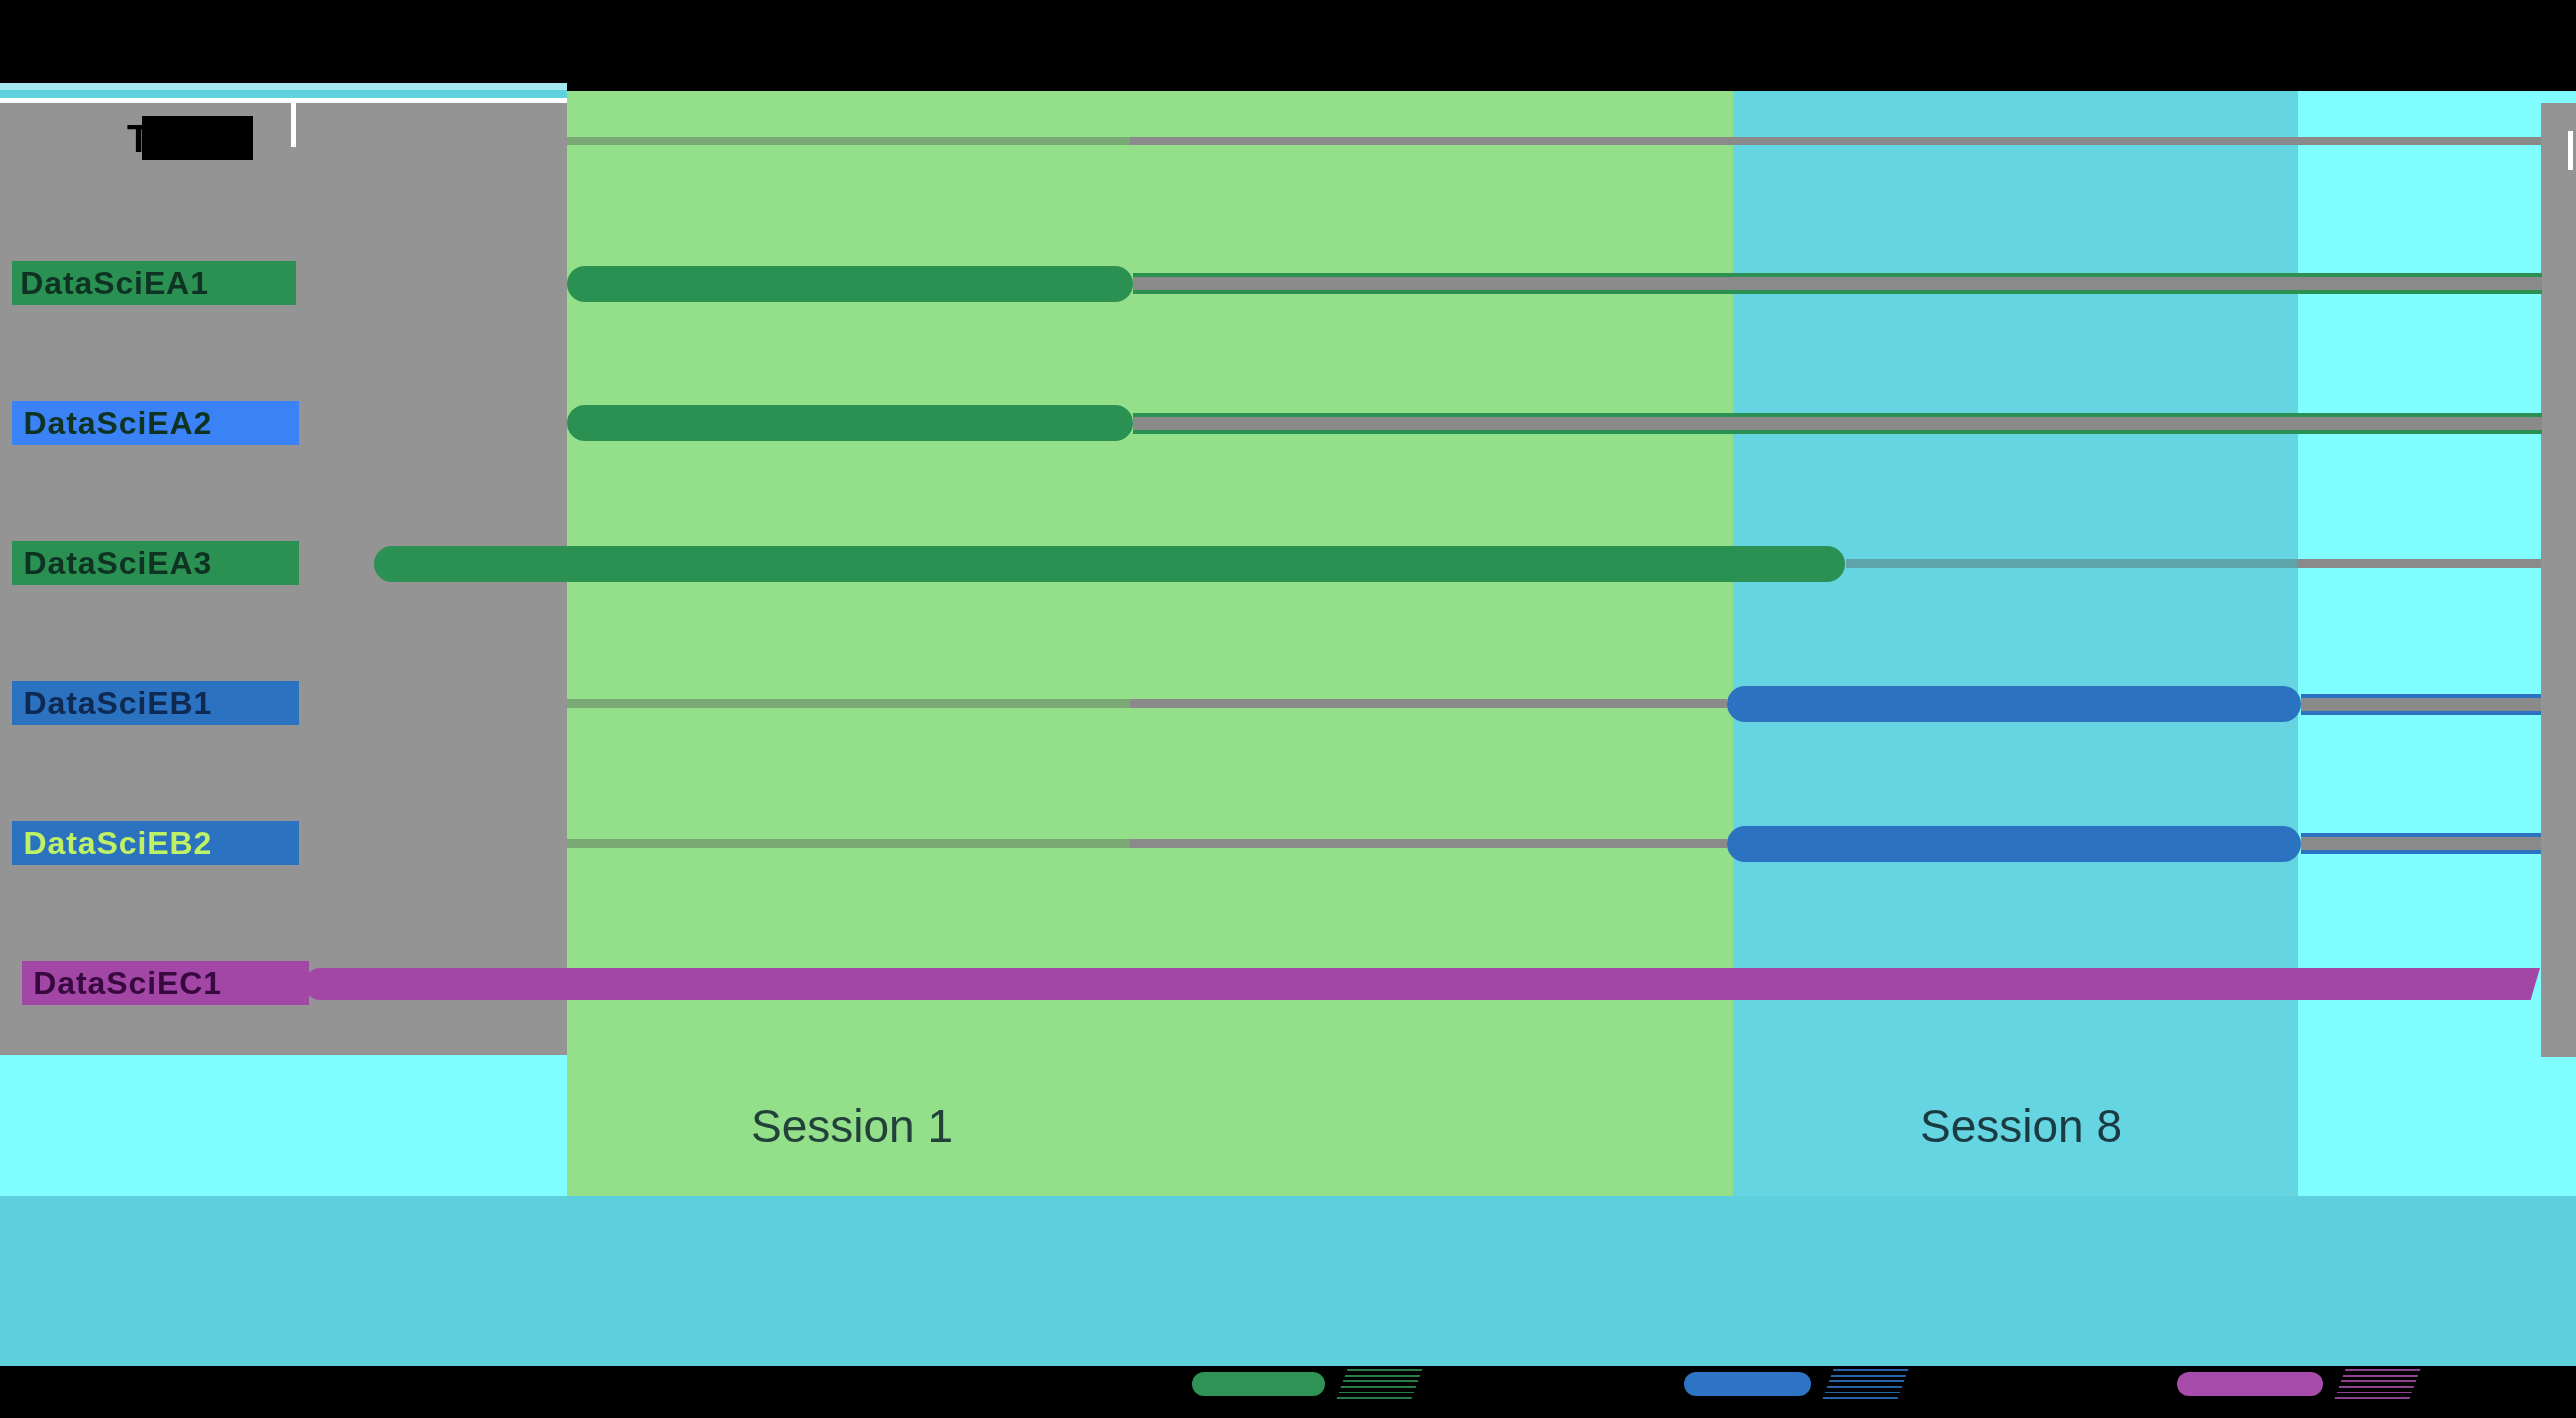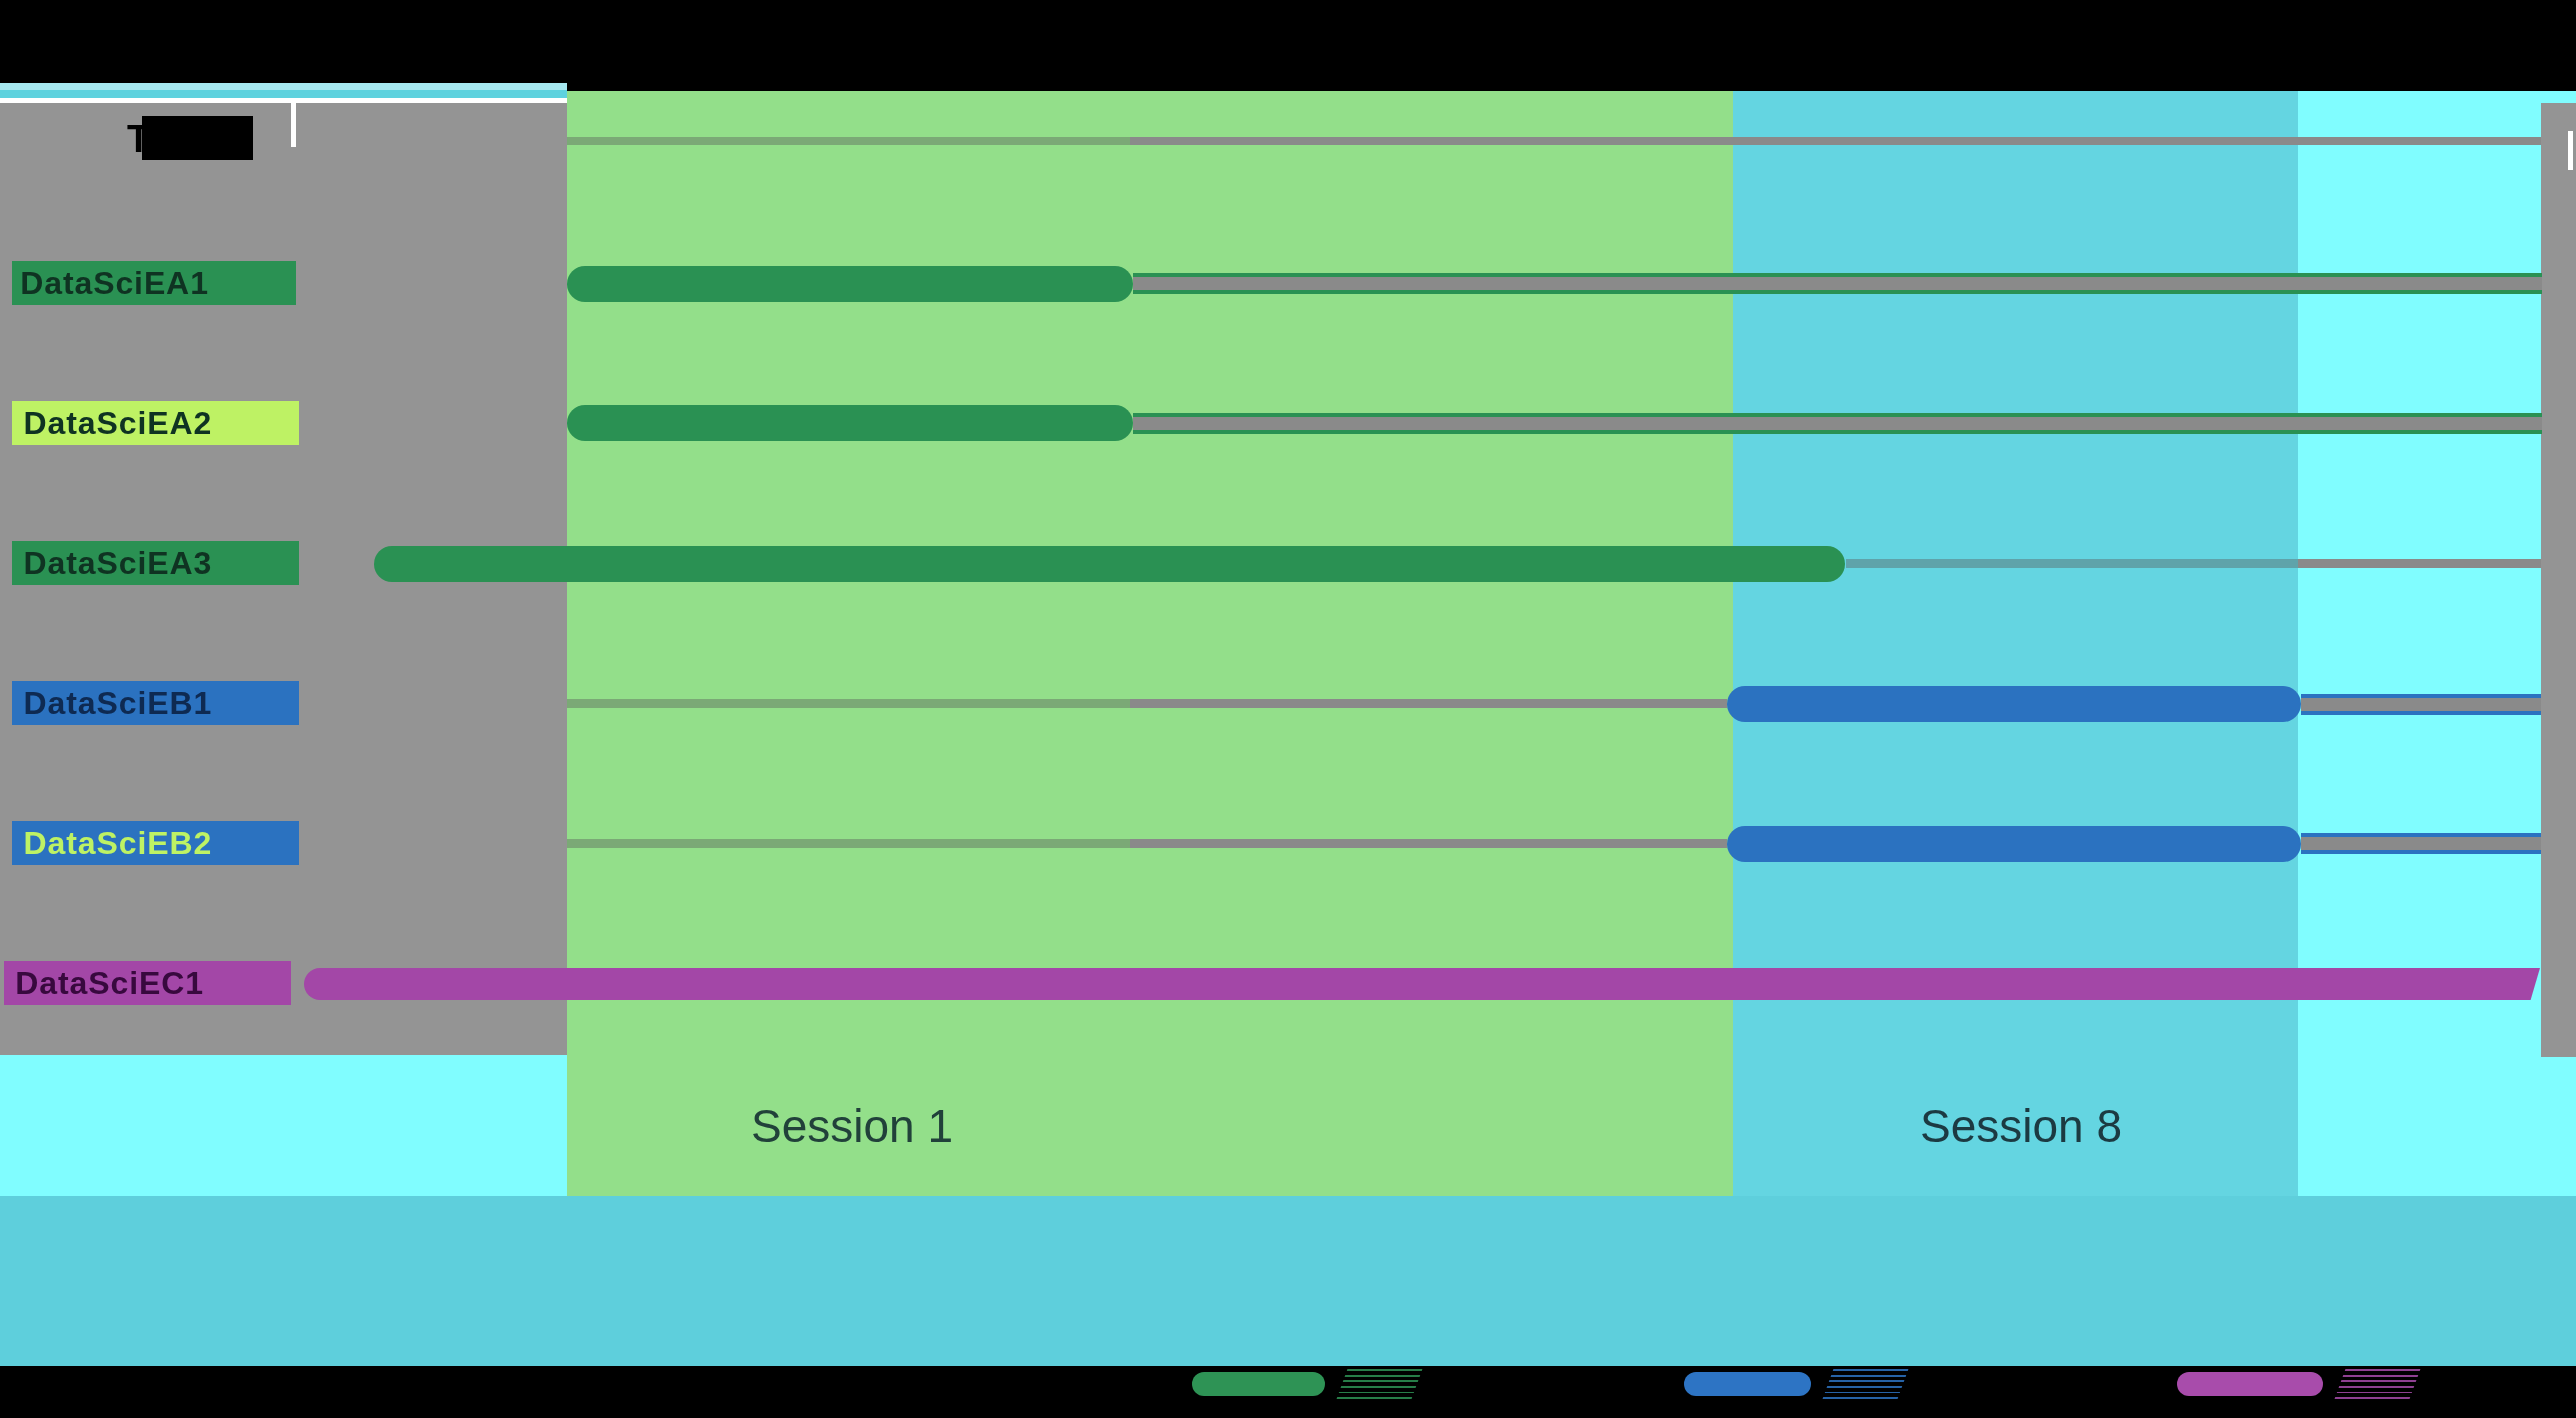--- a/index.html
+++ b/index.html
@@ -40,21 +40,21 @@
   <div class="abs" id="axis-title-box" style="background: rgb(0, 0, 0); left: 142px; top: 116px; width: 111px; height: 44px;"></div>
 
   <div id="rows">
       <div class="outline" style="left: 1133px; top: 273px; width: 1409px; height: 20.6px; background: rgb(138, 138, 138); border-top: 4.7px solid rgb(42, 145, 83); border-bottom: 4.7px solid rgb(42, 145, 83);"></div>
       <div class="abs pill" style="left: 567px; top: 266px; width: 566px; height: 36px; background: rgb(42, 145, 83);"></div>
       <div class="chip" style="left: 12.2px; top: 261px; width: 276px; height: 44px; background: rgb(42, 145, 83); color: rgb(15, 51, 34); padding-left: 8px;">
         <span>DataSciEA1</span>
       </div>
       <div class="outline" style="left: 1133px; top: 413px; width: 1409px; height: 20.6px; background: rgb(138, 138, 138); border-top: 4.7px solid rgb(42, 145, 83); border-bottom: 4.7px solid rgb(42, 145, 83);"></div>
       <div class="abs pill" style="left: 567px; top: 405px; width: 566px; height: 36px; background: rgb(42, 145, 83);"></div>
-      <div class="chip" style="left: 12.2px; top: 401px; width: 276px; height: 44px; background: #bef264; color: rgb(15, 51, 34);">
+      <div class="chip" style="left: 12.2px; top: 401px; width: 276px; height: 44px; background: #3b82f6; color: rgb(15, 51, 34);">
         <span>DataSciEA2</span>
       </div>
       <div class="abs" style="left: 1846px; top: 559px; width: 452px; height: 9.4px; background: rgba(88, 88, 88, 0.4);"></div>
       <div class="abs" style="left: 2298px; top: 559px; width: 243px; height: 9.4px; background: rgb(138, 138, 138);"></div>
       <div class="abs pill" style="left: 374px; top: 546px; width: 1471px; height: 36px; background: rgb(42, 145, 83);"></div>
       <div class="chip" style="left: 12.2px; top: 541px; width: 276px; height: 44px; background: rgb(42, 145, 83); color: rgb(15, 51, 34);">
         <span>DataSciEA3</span>
       </div>
       <div class="abs" style="left: 567px; top: 699px; width: 563px; height: 9.4px; background: rgba(88, 88, 88, 0.4);"></div>
       <div class="abs" style="left: 1130px; top: 699px; width: 597px; height: 9.4px; background: rgb(138, 138, 138);"></div>
@@ -64,21 +64,21 @@
         <span>DataSciEB1</span>
       </div>
       <div class="abs" style="left: 567px; top: 839px; width: 563px; height: 9.4px; background: rgba(88, 88, 88, 0.4);"></div>
       <div class="abs" style="left: 1130px; top: 839px; width: 597px; height: 9.4px; background: rgb(138, 138, 138);"></div>
       <div class="outline" style="left: 2301px; top: 833px; width: 240px; height: 20.6px; background: rgb(138, 138, 138); border-top: 4.7px solid rgb(43, 114, 192); border-bottom: 4.7px solid rgb(43, 114, 192);"></div>
       <div class="abs pill" style="left: 1727px; top: 826px; width: 574px; height: 36px; background: rgb(43, 114, 192);"></div>
       <div class="chip" style="left: 12.2px; top: 821px; width: 276px; height: 44px; background: rgb(43, 114, 192); color: #bef264;">
         <span>DataSciEB2</span>
       </div>
       <div class="abs" style="left: 304px; top: 968px; width: 2236px; height: 32px; background: rgb(163, 71, 167); border-radius: 16px 0px 0px 16px; clip-path: polygon(0px 0px, 100% 0px, calc(100% - 9.4px) 100%, 0px 100%);"></div>
-      <div class="chip" style="left: 4px; top: 961px; width: 276px; height: 44px; background: rgb(163, 71, 167); color: rgb(56, 9, 62);">
+      <div class="chip" style="left: 22px; top: 961px; width: 276px; height: 44px; background: rgb(163, 71, 167); color: rgb(56, 9, 62);">
         <span>DataSciEC1</span>
       </div>
     </div>
 
   <div class="session-label" id="session1" style="left: 852px; top: 1126px;">Session 1</div>
   <div class="session-label" id="session2" style="left: 2021px; top: 1126px; color: rgb(28, 58, 66);">Session 8</div>
 
   <div id="legend">
       <div class="abs" style="left: 1192px; top: 1372px; width: 133px; height: 24.4px; background: rgb(46, 147, 85); border-radius: 12.2px;"></div>
       <div class="abs legend-streak" style="left: 1342px; top: 1369px; width: 75px; height: 30px; background: repeating-linear-gradient(0deg, rgb(46, 147, 85) 0px, rgb(46, 147, 85) 1.9px, transparent 1.9px, transparent 5.6px); opacity: 0.85;"></div>

